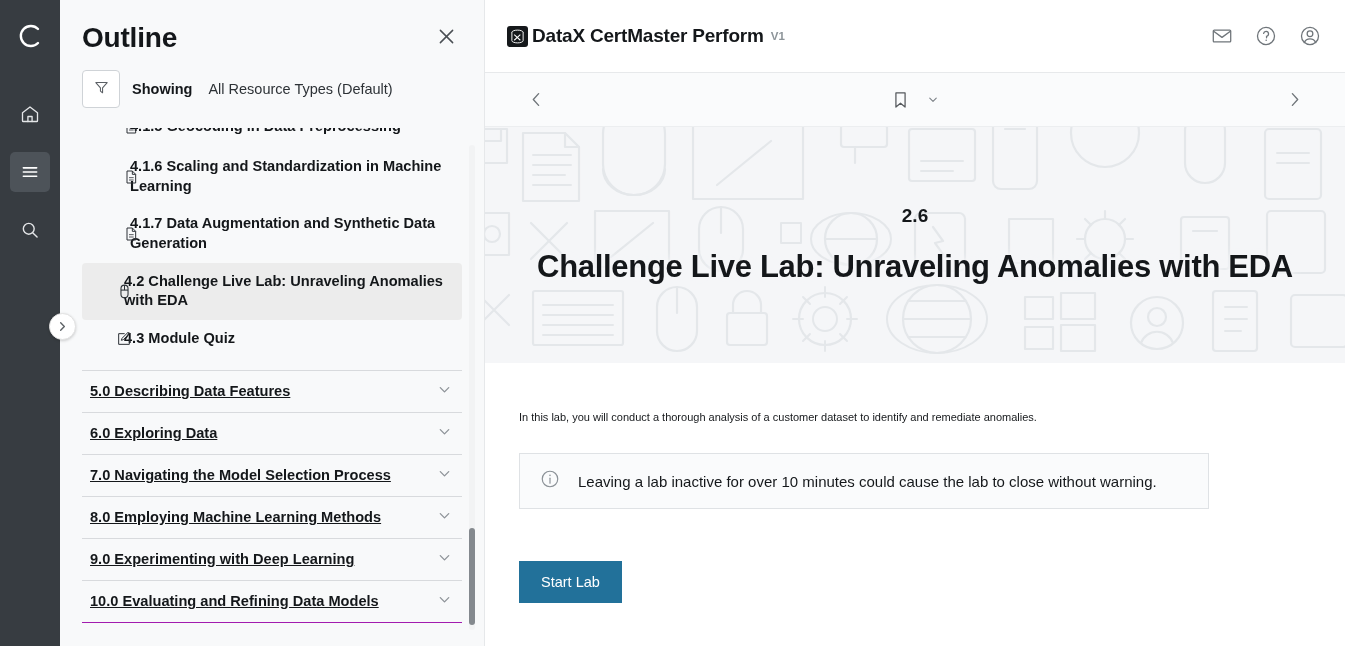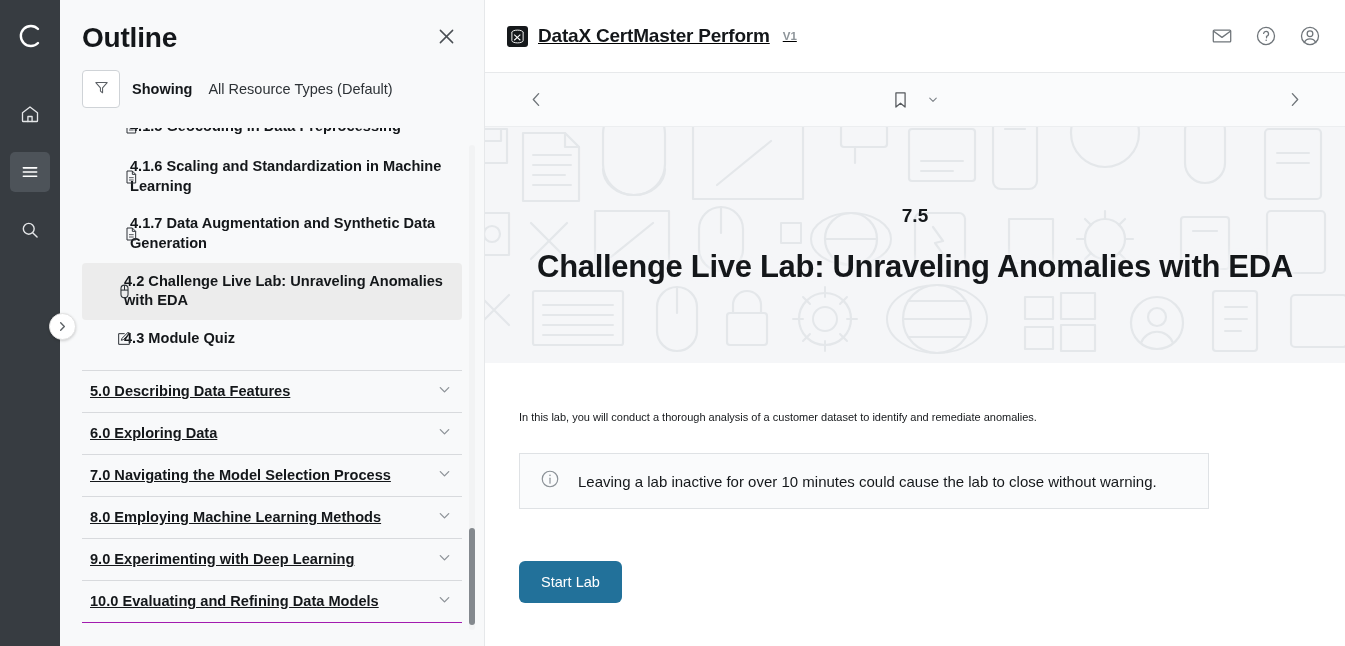--- a/index.html
+++ b/index.html
@@ -128,21 +128,21 @@
     display: flex; flex-direction: column; min-width: 0;
     position: relative;
   }
   .topbar {
     height: 73px; flex: 0 0 73px;
     display: flex; align-items: center; justify-content: space-between;
     padding: 0 22px 0 22px;
     border-bottom: 1px solid #e7e9eb;
     background: #ffffff;
   }
-  .brand { display: flex; align-items: center; gap: 10px; text-decoration: underline; }
+  .brand { display: flex; align-items: center; gap: 4px; }
   .brand-logo {
     width: 21px; height: 21px; background: #15181b; border-radius: 3px;
     display: flex; align-items: center; justify-content: center;
     position: relative;
   }
   .brand-name { font-size: 19px; font-weight: bold; color: #14171a; letter-spacing: -0.2px; }
   .brand-ver { font-size: 11.5px; font-weight: bold; color: #8d9499; margin-left: 3px; }
   .top-actions { display: flex; align-items: center; gap: 18px; }
   .top-icon { width: 26px; height: 26px; display: flex; align-items: center; justify-content: center; cursor: pointer; }
 
@@ -185,21 +185,21 @@
   .notice {
     margin: 30px 34px 16px 34px;
     border: 1px solid #dfe2e5; background: #fafbfc;
     padding: 15px 20px; display: flex; align-items: center; gap: 18px;
     max-width: 690px;
   }
   .notice-text { font-size: 15px; color: #15181b; }
   .start-btn {
     margin: 36px 0 0 34px;
     background: #22719a; color: #ffffff;
-    border: none; border-radius: 6px;
+    border: none; border-radius: 0;
     font-family: "Liberation Sans", sans-serif;
     font-size: 14.5px; padding: 13px 22px; cursor: pointer;
   }
 </style>
 </head>
 <body>
 
 <div class="app">
 
   <div class="rail">
@@ -542,21 +542,21 @@
           <rect x="728" y="164" width="44" height="60" rx="3"></rect>
           <g stroke-width="2">
               <line x1="740" y1="180" x2="762" y2="180"></line>
               <line x1="740" y1="192" x2="762" y2="192"></line>
               <line x1="740" y1="204" x2="756" y2="204"></line>
             </g>
           <rect x="806" y="168" width="56" height="52" rx="4"></rect>
         </g>
       </svg>
 
-      <div class="hero-num">7.5</div>
+      <div class="hero-num">2.6</div>
       <div class="hero-title">Challenge Live Lab: Unraveling Anomalies with EDA</div>
     </div>
 
     <div class="body-area">
       <div class="intro">In this lab, you will conduct a thorough analysis of a customer dataset to identify and remediate anomalies.</div>
 
       <div class="notice">
         <span>
           <svg width="20" height="20" viewBox="0 0 24 24" fill="none" stroke="#8b9197" stroke-width="1.4">
             <circle cx="12" cy="12" r="9.3"></circle>

